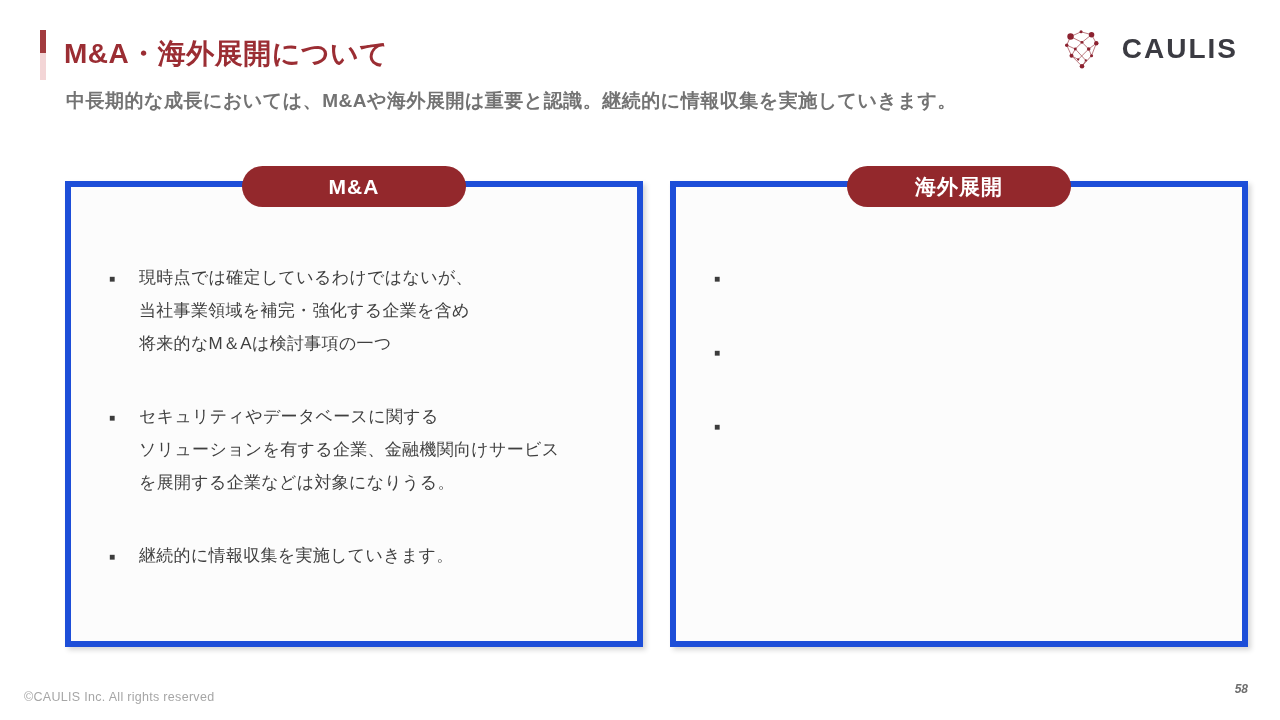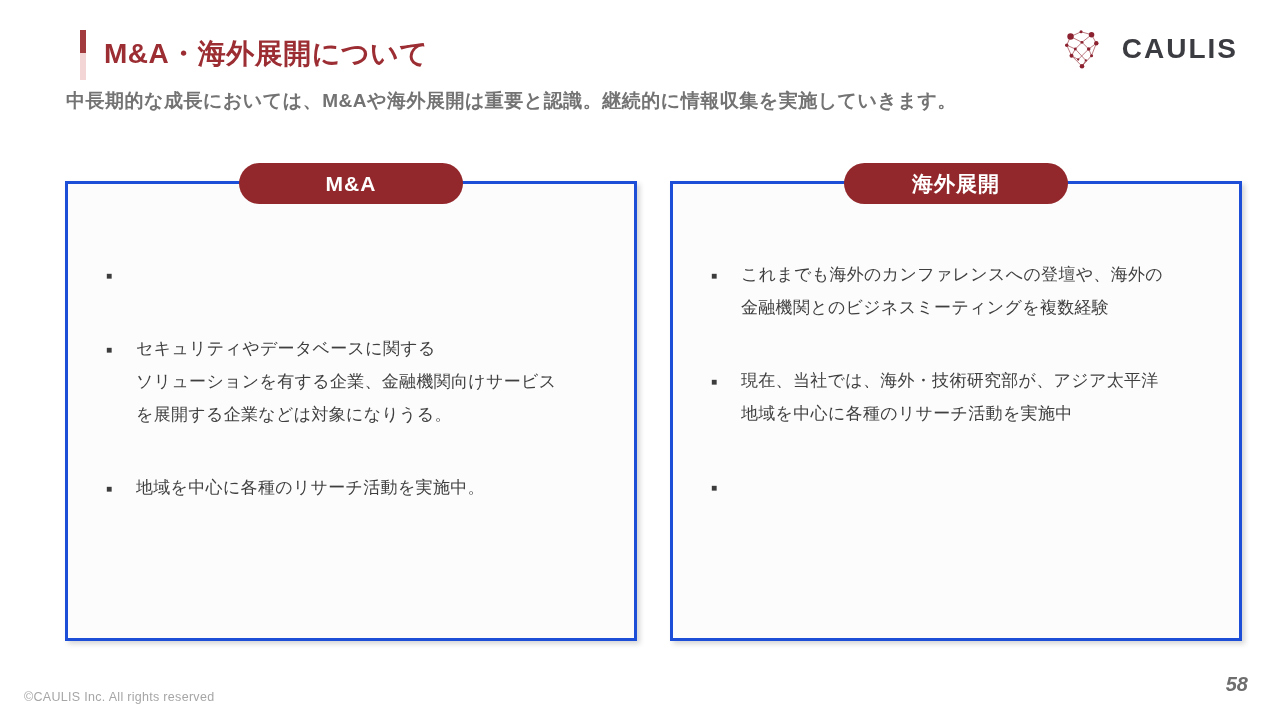--- a/index.html
+++ b/index.html
@@ -16,21 +16,20 @@
     overflow: hidden;
   }
 
   
   .title-row {
     position: absolute;
     left: 40px;
     top: 28px;
     display: flex;
     align-items: flex-end;
-    margin-left: 40px;
   }
   .title-accent {
     width: 6px;
     height: 50px;
     margin-top: 2px;
     background: linear-gradient(180deg, #A23B3E 0%, #A23B3E 46%, #F3D5D6 46%, #F3D5D6 100%);
   }
   .page-title {
     margin-left: 18px;
     font-size: 28px;
@@ -66,21 +65,21 @@
     letter-spacing: 2px;
   }
 
   
   .card {
     position: absolute;
     top: 181px;
     width: 566px;
     height: 454px;
     background: #FCFCFC;
-    border: 3px solid #1d4ed8;
+    border: 6px solid #1d4ed8;
     box-shadow: 3px 3px 5px rgba(0,0,0,0.16);
   }
   .card.left  { left: 65px; }
   .card.right { left: 670px; }
 
   .pill {
     position: absolute;
     top: -21px;
     left: 50%;
     transform: translateX(-50%);
@@ -129,21 +128,21 @@
     left: 24px;
     bottom: 16px;
     font-size: 12.5px;
     color: #A6A6A6;
     letter-spacing: 0.3px;
   }
   .page-number {
     position: absolute;
     right: 32px;
     bottom: 24px;
-    font-size: 20px;
+    font-size: 12px;
     font-weight: 700;
     font-style: italic;
     color: #6E6E6E;
   }
 </style>
 </head>
 <body>
 
 <div class="slide">
 
@@ -183,46 +182,45 @@
       </svg>
     </span>
     <span class="logo-text">CAULIS</span>
   </div>
 
   <div class="card left">
     <div class="pill">M&amp;A</div>
     <div class="bullets">
       <div class="bullet">
         <span class="bullet-marker">■</span>
+        <span class="bullet-text">現時点では確定しているわけではないが、
+当社事業領域を補完・強化する企業を含め
+将来的なM＆Aは検討事項の一つ</span>
       </div>
       <div class="bullet">
         <span class="bullet-marker">■</span>
         <span class="bullet-text">セキュリティやデータベースに関する
 ソリューションを有する企業、金融機関向けサービス
 を展開する企業などは対象になりうる。</span>
       </div>
       <div class="bullet">
         <span class="bullet-marker">■</span>
-        <span class="bullet-text">地域を中心に各種のリサーチ活動を実施中。</span>
+        <span class="bullet-text">継続的に情報収集を実施していきます。</span>
       </div>
     </div>
   </div>
 
   <div class="card right">
     <div class="pill">海外展開</div>
     <div class="bullets">
       <div class="bullet">
         <span class="bullet-marker">■</span>
-        <span class="bullet-text">これまでも海外のカンファレンスへの登壇や、海外の
-金融機関とのビジネスミーティングを複数経験</span>
-      </div>
-      <div class="bullet">
-        <span class="bullet-marker">■</span>
-        <span class="bullet-text">現在、当社では、海外・技術研究部が、アジア太平洋
-地域を中心に各種のリサーチ活動を実施中</span>
+      </div>
+      <div class="bullet">
+        <span class="bullet-marker">■</span>
       </div>
       <div class="bullet">
         <span class="bullet-marker">■</span>
       </div>
     </div>
   </div>
 
   <div class="copyright">©CAULIS Inc. All rights reserved</div>
   <div class="page-number">58</div>
 

